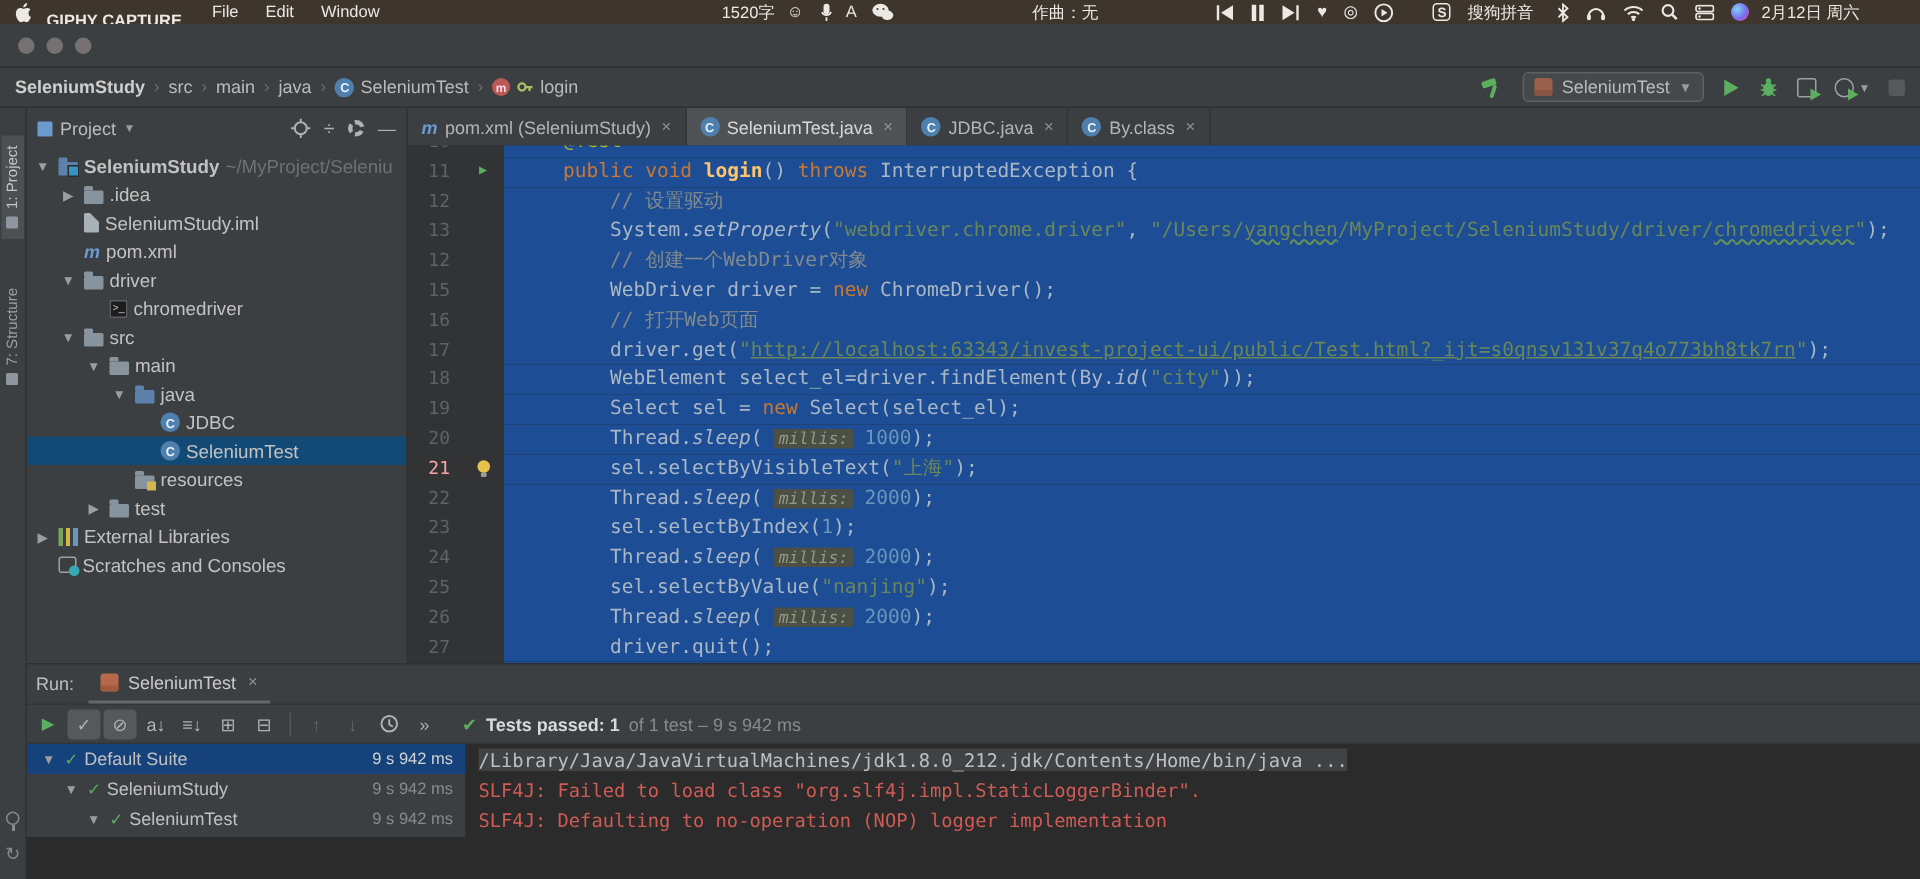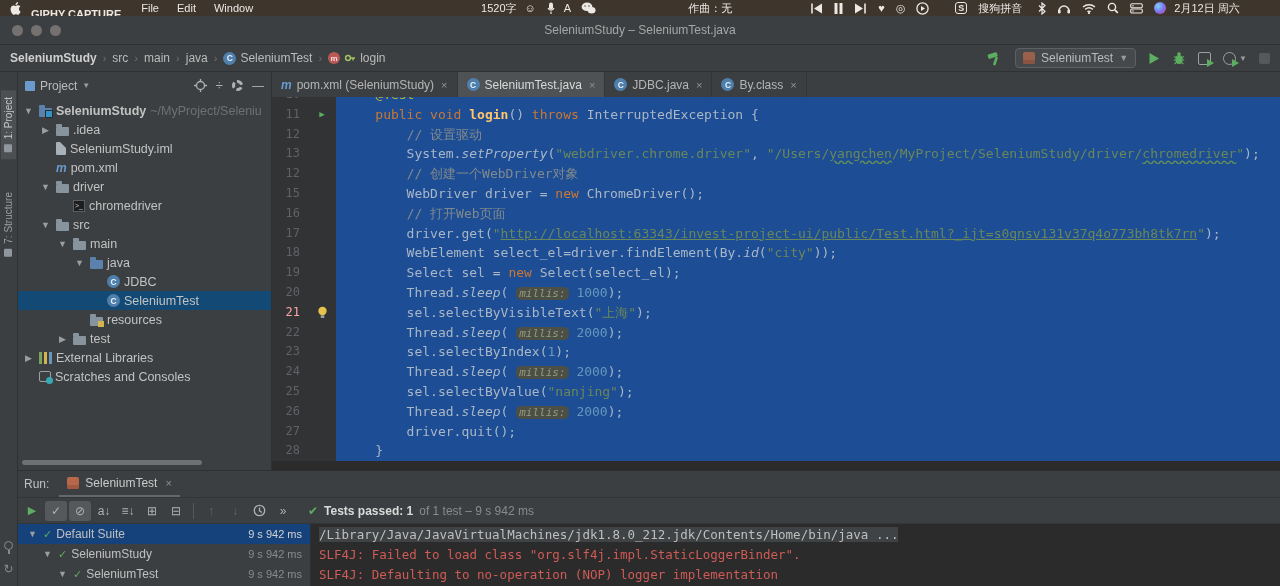--- a/index.html
+++ b/index.html
@@ -105,24 +105,24 @@
   .runarrow{color:#5caf60;font-size:9px}
   .kw{color:#cc7832}
   .ann{color:#bbb529}
   .fn{color:#ffc66b;font-weight:bold}
   .str{color:#6a8759}
   .cmt{color:#808a8d}
   .num{color:#6897bb}
   .it{font-style:italic}
   .url{text-decoration:underline}
   .typo{text-decoration-line:underline;text-decoration-style:wavy;text-decoration-color:#659157}
-  .hint{background:#4b4f46;color:#949a7c;border-radius:5px;padding:0 3px;font-size:11px;font-style:italic}
-
-  
-  .run-panel{position:absolute;top:470px;left:18px;right:0;height:116px;background:#3c3f41;border-top:1px solid #2e3032}
+  .hint{background:#4b4f46;color:#949a7c;border-radius:0;padding:0 3px;font-size:11px;font-style:italic}
+
+  
+  .run-panel{position:absolute;top:442px;left:18px;right:0;height:116px;background:#3c3f41;border-top:1px solid #2e3032}
   .run-tabrow{height:26px;display:flex;align-items:center;padding-left:6px;font-size:12px;color:#bbb}
   .run-label{margin-right:10px;color:#c0c0c0}
   .run-tab{display:flex;align-items:center;gap:6px;height:100%;padding:0 8px;border-bottom:2px solid #64686b;color:#cacaca}
   .run-toolbar{height:27px;display:flex;align-items:center;gap:2px;padding:0 3px;border-top:1px solid #333638;border-bottom:1px solid #333638}
   .tbtn{min-width:22px;height:20px;display:inline-flex;align-items:center;justify-content:center;color:#afb1b3;font-size:12px;border-radius:3px;padding:0 2px}
   .tbtn.pressed{background:#55595b}
   .tbtn.disabled{color:#636669}
   .tbtn.green{color:#5caf60;font-size:11px}
   .tsep{width:1px;height:16px;background:#55595b;margin:0 4px}
   .status{display:flex;align-items:center;gap:6px;margin-left:12px;font-size:12px;white-space:nowrap}
@@ -254,21 +254,20 @@
     </span>
   <span class="mb-date">2月12日 周六</span>
 </div>
 
 <div class="titlebar">
   <div class="lights">
     <span class="light"></span>
     <span class="light"></span>
     <span class="light"></span>
   </div>
-  <div class="wtitle">SeleniumStudy – SeleniumTest.java</div>
 </div>
 
 <div class="navbar">
   <div class="crumbs">
       <span class="crumb">
         <span class="bold">SeleniumStudy</span>
       </span>
       <span class="crumb-sep">›</span>
       <span class="crumb">
         <span>src</span>

